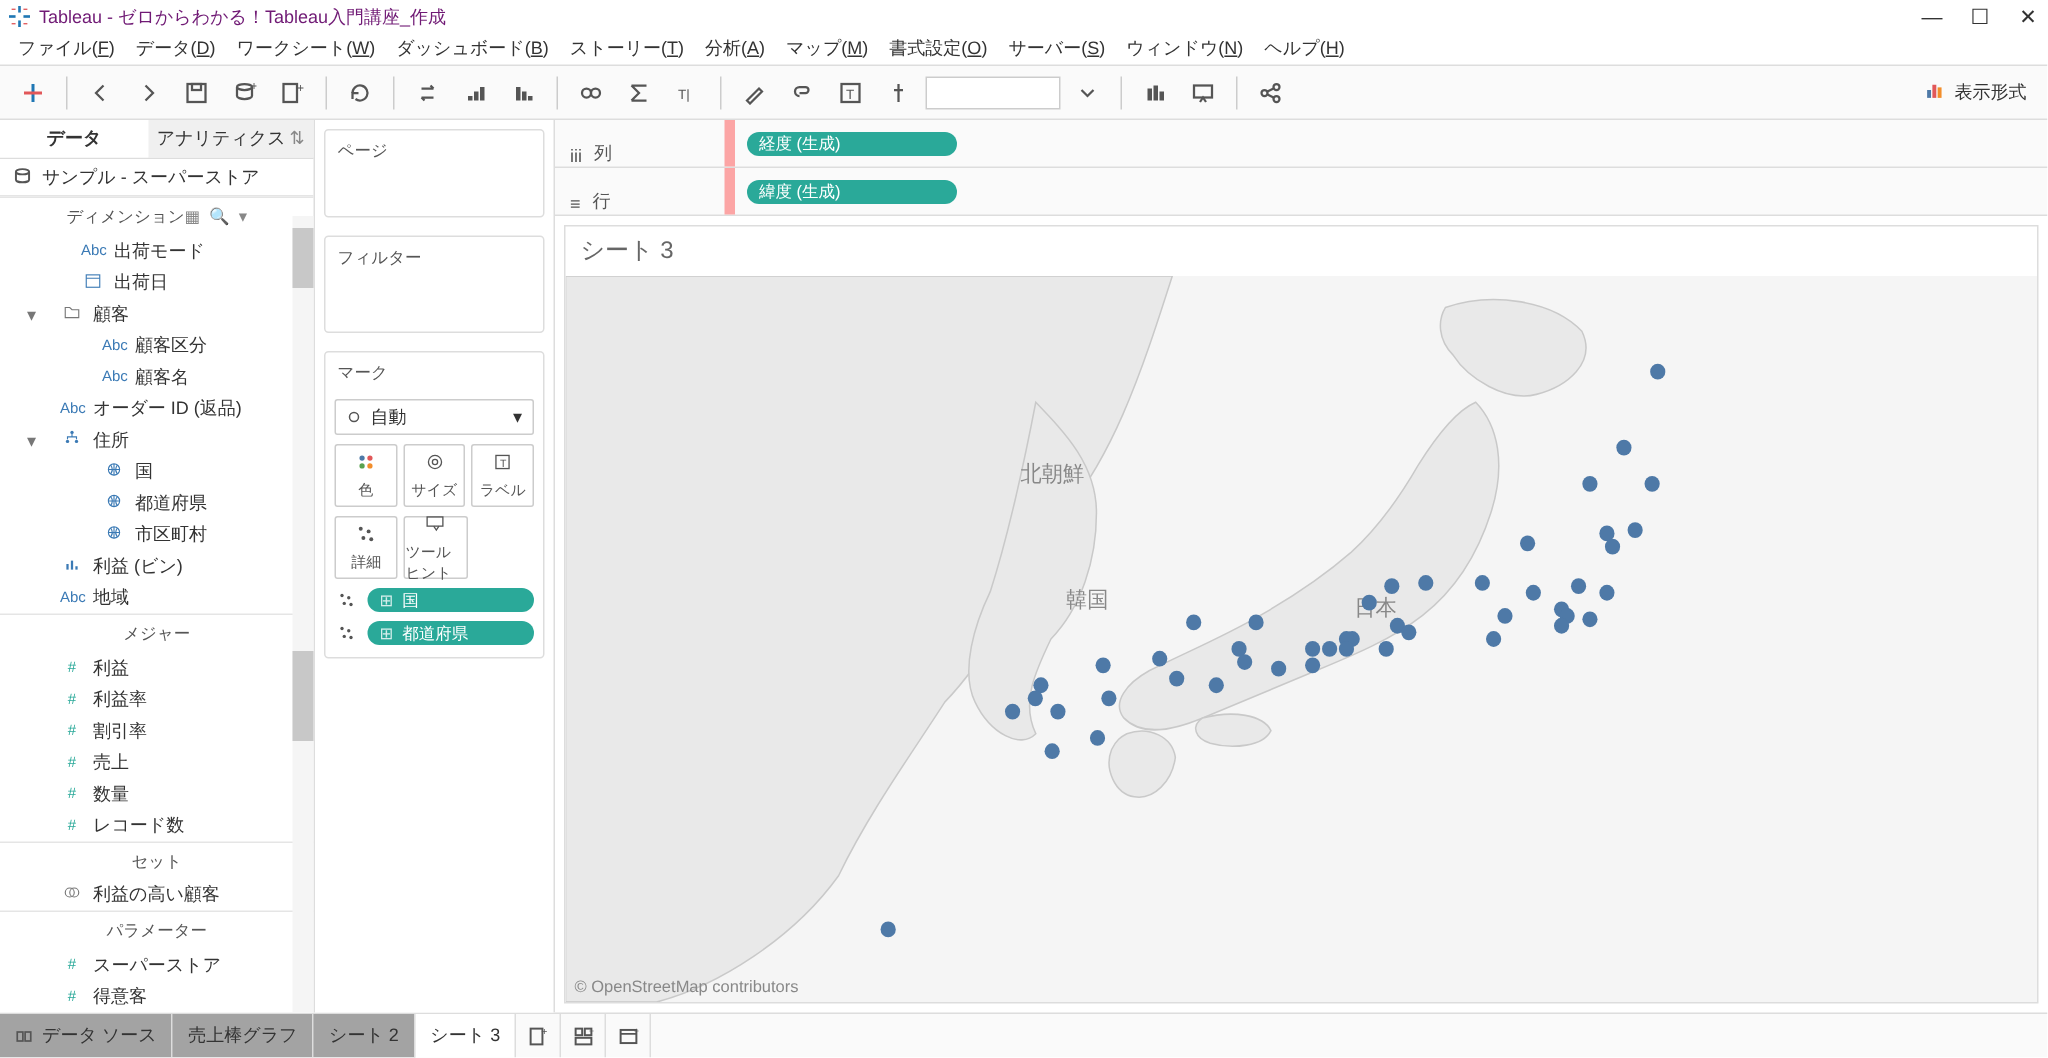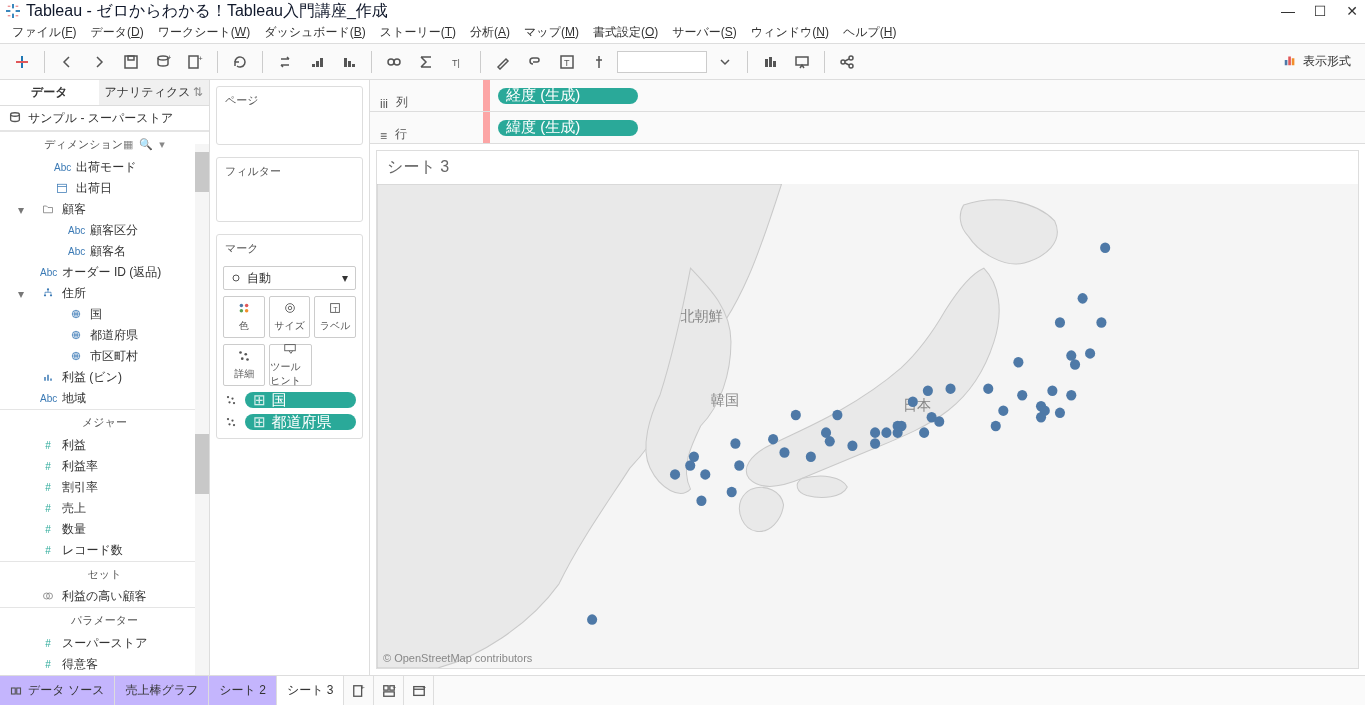--- a/index.html
+++ b/index.html
@@ -1,19 +1,19 @@
 <!DOCTYPE html>
 <html><head>
 <meta charset="utf-8">
 <style>
 * { margin:0; padding:0; box-sizing:border-box; font-family:"Meiryo","Segoe UI",sans-serif; }
 body { font-size:12px; color:#333; background:#fff; overflow:hidden; width:1365px; height:705px; }
 .titlebar { height:22px; display:flex; align-items:center; padding:0 6px; background:#fff; }
 .titlebar .logo { width:14px; height:14px; margin-right:6px; }
-.titlebar .title { flex:1; font-size:16px; color:#0f172a; }
+.titlebar .title { flex:1; font-size:12px; color:#701a75; }
 .titlebar .winbtns { display:flex; gap:18px; }
 .titlebar .winbtn { width:14px; height:14px; display:flex; align-items:center; justify-content:center; cursor:pointer; font-size:14px; }
 .menubar { height:22px; display:flex; align-items:center; padding:0 6px; gap:2px; background:#fff; border-bottom:1px solid #ddd; }
 .menubar .menu-item { padding:2px 6px; cursor:pointer; }
 .menubar .menu-item u { text-decoration:underline; }
 .toolbar { height:36px; display:flex; align-items:center; padding:0 8px; gap:4px; background:#fafafa; border-bottom:1px solid #ddd; }
 .toolbar .sep { width:1px; height:22px; background:#ccc; margin:0 4px; }
 .toolbar .tbtn { width:28px; height:28px; display:flex; align-items:center; justify-content:center; cursor:pointer; border-radius:2px; color:#555; }
 .toolbar .tbtn svg { width:16px; height:16px; }
 .toolbar .tfield { flex:0 0 90px; height:22px; border:1px solid #ccc; background:#fff; }
@@ -40,33 +40,33 @@
 .card .card-title { padding:6px 8px; color:#555; font-size:11px; }
 .card .card-body { padding:4px 6px 8px; }
 .marktype { border:1px solid #ccc; border-radius:2px; height:24px; display:flex; align-items:center; padding:0 7px; gap:6px; cursor:pointer; justify-content:space-between; }
 .marktype .mt-left { display:flex; align-items:center; gap:6px; }
 .markgrid { display:flex; gap:4px; margin-top:6px; }
 .markcell { flex:1; border:1px solid #ccc; border-radius:2px; height:42px; display:flex; flex-direction:column; align-items:center; justify-content:center; gap:2px; cursor:pointer; font-size:10px; color:#555; }
 .markcell .mico svg { width:14px; height:14px; }
 .pill-row { display:flex; align-items:center; gap:6px; margin-top:6px; }
 .pill-row .pico { width:16px; height:16px; display:flex; align-items:center; justify-content:center; color:#333; }
 .pill-row .pico svg { width:12px; height:12px; }
-.pill { flex:1; background:#2aa999; color:#fff; border-radius:10px; height:16px; display:flex; align-items:center; padding:0 8px; gap:6px; font-size:15px; }
+.pill { flex:1; background:#2aa999; color:#fff; border-radius:10px; height:16px; display:flex; align-items:center; padding:0 8px; gap:6px; font-size:11px; }
 .pill.dark { background:#2aa999; }
 .workarea { flex:1; display:flex; flex-direction:column; }
 .shelf { height:32px; display:flex; align-items:center; border-bottom:1px solid #ddd; background:#fafafa; }
 .shelf .shelf-lbl { width:120px; display:flex; align-items:flex-end; gap:8px; padding:0 10px; color:#555; border-right:7px solid #fca5a5; height:100%; }
 .shelf .shelf-body { flex:1; display:flex; align-items:center; padding:0 8px; }
 .shelf .shelf-body .pill { flex:0 0 140px; }
 .viz { flex:1; border:1px solid #ddd; margin:6px; display:flex; flex-direction:column; position:relative; }
 .viz .viz-title { padding:6px 10px; font-size:16px; color:#666; }
 .viz .map { flex:1; position:relative; background:#f4f4f4; overflow:hidden; }
 .viz .attrib { position:absolute; bottom:4px; left:6px; color:#888; font-size:11px; }
 .bottombar { height:30px; display:flex; align-items:center; border-top:1px solid #ddd; background:#fafafa; }
-.bottombar .btab { height:100%; padding:0 10px; display:flex; align-items:center; gap:6px; border-right:1px solid #ddd; cursor:pointer; background:#c4b5fd; }
+.bottombar .btab { height:100%; padding:0 10px; display:flex; align-items:center; gap:6px; border-right:1px solid #ddd; cursor:pointer; background:#a3a3a3; }
 .bottombar .btab.active { background:#fff; }
 .bottombar .newbtns { display:flex; height:100%; }
 .bottombar .newbtns .nb { width:30px; display:flex; align-items:center; justify-content:center; border-right:1px solid #ddd; cursor:pointer; }
 
 .ic-fill { fill:#555; }
 .ic-stroke { stroke:#555; fill:none; stroke-width:1.5; }
 .land { fill:#e9e9e9; stroke:#c9c9c9; stroke-width:1; }
 .sea { fill:#f5f5f5; }
 .dot { fill:#4e79a7; }
 </style>

